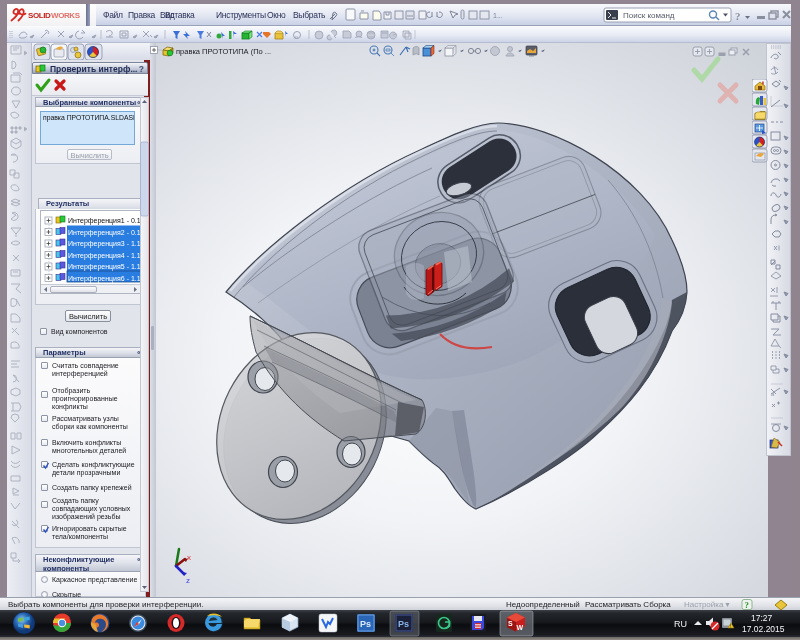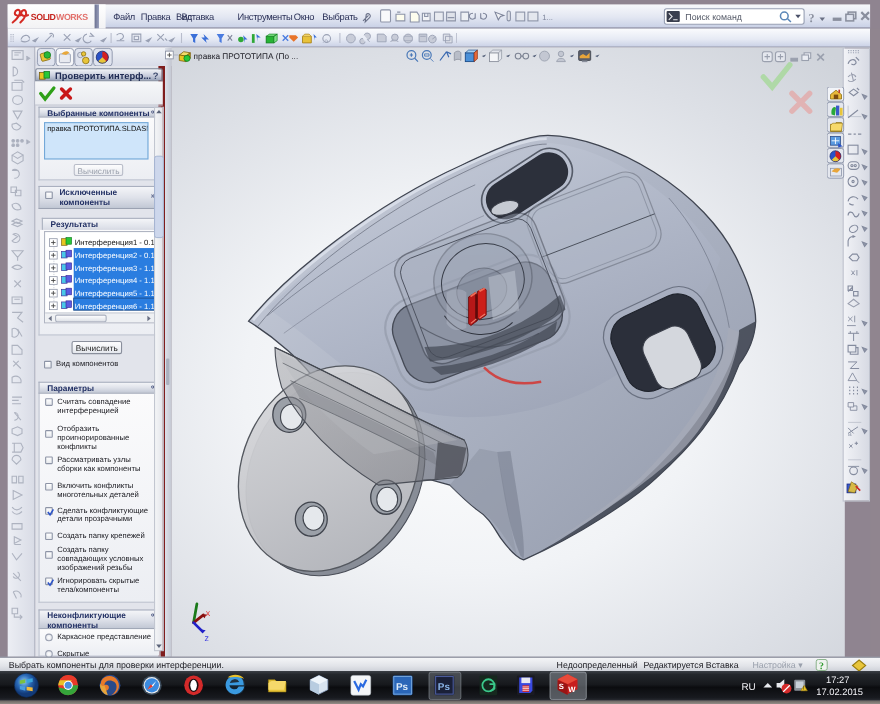--- a/index.html
+++ b/index.html
@@ -260,23 +260,20 @@
       <path d="M24,7 l8,8 m0,-8 l-8,8" stroke="#c81818" stroke-width="3.2" stroke-linecap="round"></path>
     </svg>
   </div>
 
   <div class="abs grouphead" style="left:3px;top:37px;width:111px;height:10px">Выбранные компоненты<span class="chev">«</span></div>
   <div class="abs groupbox" style="left:3px;top:47px;width:111px;height:57px">
     <div class="abs" style="left:4px;top:4px;width:95px;height:34px;background:#cfe5fa;border:1px solid #74a8d8;font-size:6.8px;color:#111;padding:2px 0 0 2px;white-space:nowrap;overflow:hidden">правка ПРОТОТИПА.SLDASM</div>
     <div class="abs" style="left:31px;top:42px;width:45px;height:11px;background:linear-gradient(#fcfcfd,#e9ebf0);border:1px solid #b8bcc8;border-radius:2px;font-size:7.5px;color:#9aa0ac;text-align:center;padding-top:1px">Вычислить</div>
   </div>
 
-  <div class="abs grouphead" style="left:3px;top:109px;width:111px;height:21px;padding-left:18px">Исключенные компоненты<span class="chev" style="top:5px">»</span>
-    <div class="cbx" style="left:5px;top:4px"></div>
-  </div>
 
   <div class="abs grouphead" style="left:6px;top:138px;width:111px;height:17px">Результаты<span class="chev">«</span></div>
   <div class="abs groupbox" style="left:3px;top:149px;width:111px;height:96px">
     <div class="abs" style="left:4px;top:1px;width:101px;height:84px;background:#fff;border:1px solid #b0b5c2;overflow:hidden">
       <svg width="100" height="83" style="position:absolute;left:0;top:0">
         <rect x="26" y="14.5" width="74" height="56" fill="#2a7de0"></rect>
         <rect x="26" y="60" width="74" height="11" fill="#2a7de0" stroke="#1a4a88" stroke-width="0.8"></rect>
         <g stroke="#b8bcc8" stroke-width="0.7" stroke-dasharray="1,1" fill="none">
           <path d="M8,8 v62 M8,10 h4 M8,21 h4 M8,33 h4 M8,44 h4 M8,56 h4 M8,68 h4"></path>
         </g>
@@ -744,21 +741,21 @@
         <rect x="1" y="2" width="10" height="7" fill="#e4e7ee" stroke="#8a92a8" stroke-width="0.7"></rect>
         <path d="M2,5 c2,-3 6,-4 8,-2 l-3,3 z" fill="#e8a53a"></path>
       </g>
   </svg>
 </div>
 <div class="abs" id="rightedge"></div>
 
 <div class="abs" id="statusbar">
   <span class="abs" style="left:8px;top:2px">Выбрать компоненты для проверки интерференции.</span>
   <span class="abs" style="left:506px;top:2px">Недоопределенный</span>
-  <span class="abs" style="left:585px;top:2px">Редактируется Вставка</span>
+  <span class="abs" style="left:585px;top:2px">Рассматривать Сборка</span>
   <span class="abs" style="left:684px;top:2px;color:#9aa0ac">Настройка&nbsp;▾</span>
   <svg class="abs" style="left:741px;top:1px" width="14" height="12">
       <rect x="1" y="0.5" width="10" height="10" rx="2" fill="#eef2ee" stroke="#7aa87a" stroke-width="0.8"></rect>
       <text x="3.5" y="9" font-size="9" font-weight="bold" fill="#2f9a2f" font-family="Liberation Serif">?</text>
     </svg>
   <svg class="abs" style="left:772px;top:1px" width="18" height="12">
       <path d="M3,6 l6,-5 l6,5 l-6,5 z" fill="#e8c53a" stroke="#9a7d10" stroke-width="1"></path>
     </svg>
 </div>
 

